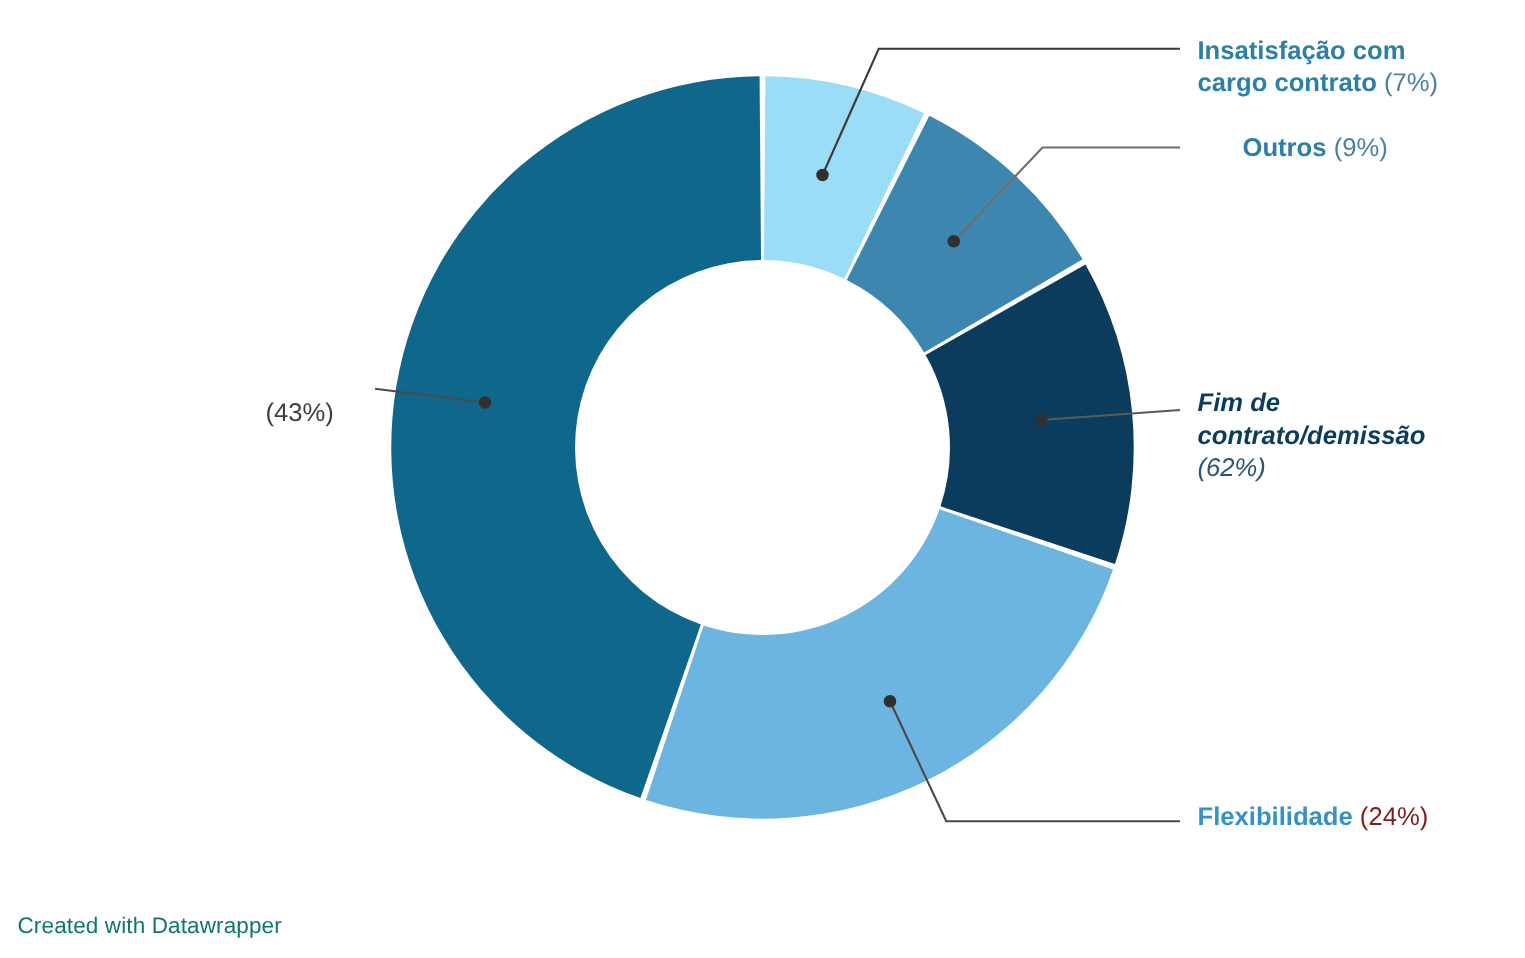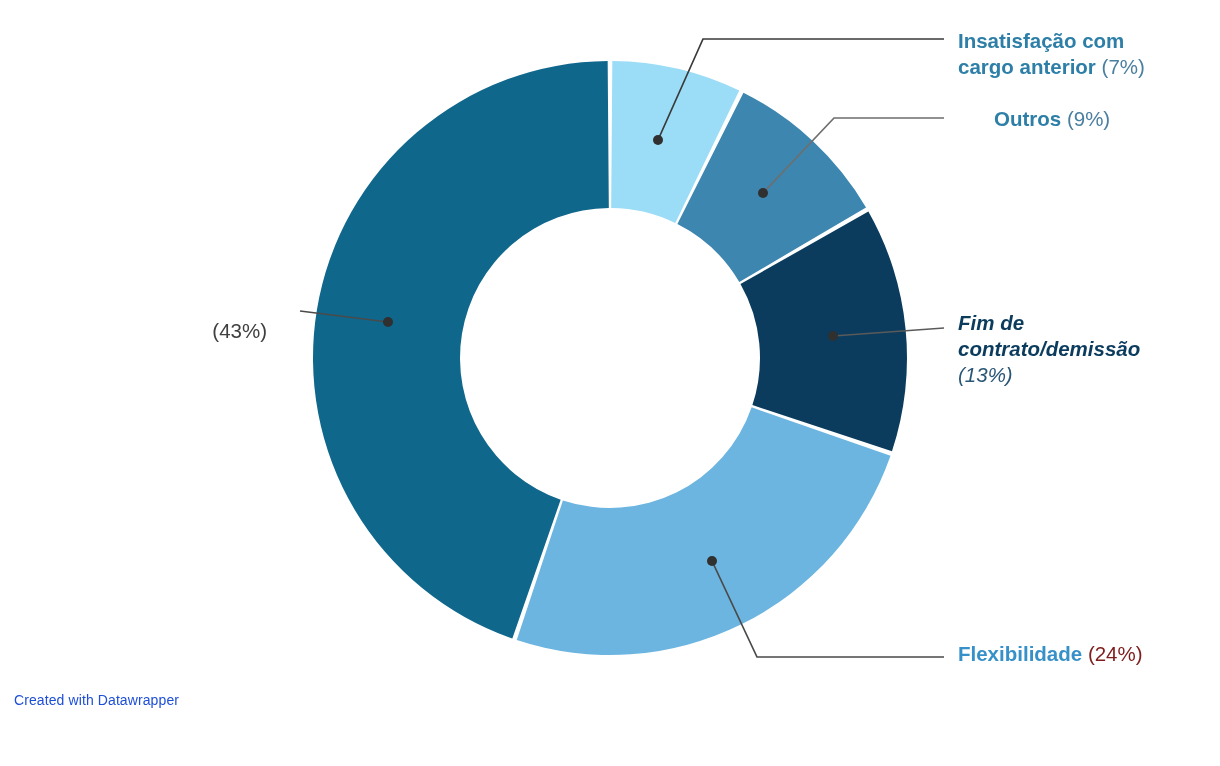--- a/index.html
+++ b/index.html
@@ -34,23 +34,23 @@
   #label-fim .pct{color:#2A5676;}
 
   #label-flexibilidade{left:958px;top:641px;text-align:left;color:#3791C9;}
   #label-flexibilidade .pct{color:#7f1d1d;}
 
   #label-melhores{right:953px;top:292px;text-align:right;color:#10678C;white-space:normal;width:240px;}
   #label-melhores .pct{color:#404040;}
 
   .footer{
     position:absolute;
-    left:14px;top:692px;
-    font-size:14px;
-    color:#1d4ed8;
+    left:14px;top:730px;
+    font-size:18px;
+    color:#0f766e;
     font-weight:400;
     letter-spacing:0.1px;
   }
 </style>
 </head>
 <body>
 
 <div id="chart-root">
 
   <svg class="donut" viewBox="0 0 1220 766">
@@ -86,33 +86,33 @@
       <path d="M 712 561 L 757 657 L 944 657" fill="none" stroke="#4a4a4a" stroke-width="1.7"></path>
       <circle cx="712" cy="561" r="5" fill="#303030"></circle>
 
       <path d="M 388 322 L 300 311" fill="none" stroke="#4a4a4a" stroke-width="1.7"></path>
       <circle cx="388" cy="322" r="5" fill="#303030"></circle>
     </g>
   </svg>
 
   <div class="label" id="label-insatisfacao">
     <span>Insatisfação com</span><br>
-    <span>cargo anterior</span>
+    <span>cargo contrato</span>
     <span class="pct">(7%)</span>
   </div>
 
   <div class="label" id="label-outros">
     <span>Outros</span>
     <span class="pct">(9%)</span>
   </div>
 
   <div class="label" id="label-fim">
     <span>Fim de</span><br>
     <span>contrato/demissão</span><br>
-    <span class="pct">(13%)</span>
+    <span class="pct">(62%)</span>
   </div>
 
   <div class="label" id="label-flexibilidade">
     <span>Flexibilidade</span>
     <span class="pct">(24%)</span>
   </div>
 
   <div class="label" id="label-melhores">
     <br>
     <span class="pct">(43%)</span>

